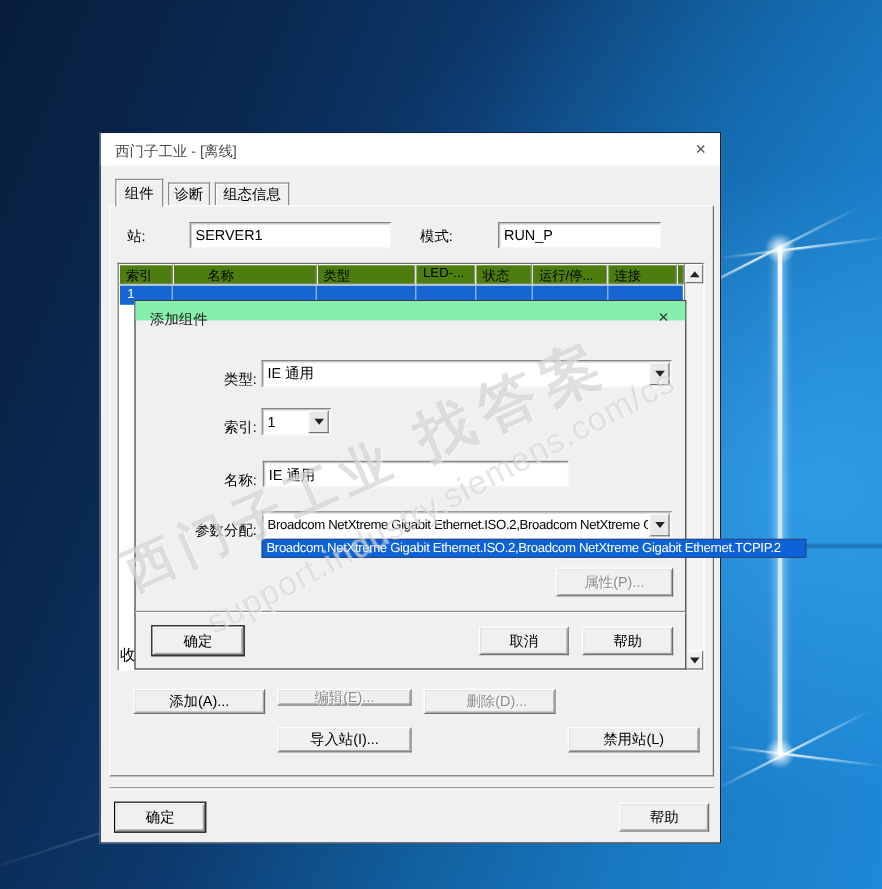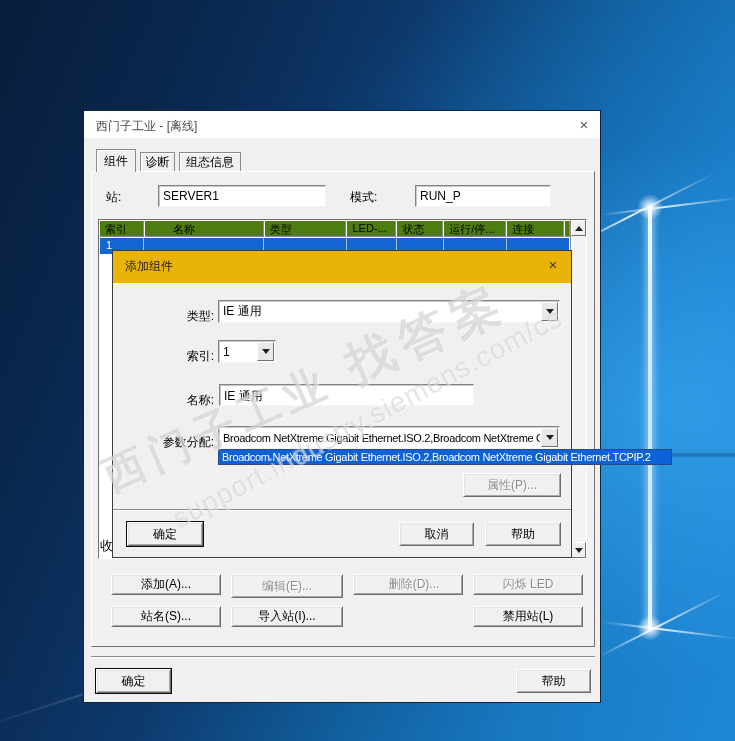--- a/index.html
+++ b/index.html
@@ -66,21 +66,21 @@
   .vscroll { position:absolute; top:0; right:0; width:16px; bottom:0; background:#f3f3f3; border-left:1px solid #8b8b8b; }
   .sbtn { position:absolute; left:0; width:15px; height:16px; background:#f0f0f0;
     border:1px solid; border-color:#fff #6f6f6f #6f6f6f #fff; display:flex; align-items:center; justify-content:center; }
   .clip-char { position:absolute; left:16px; top:426px; font-size:13px; }
 
   .hsep { position:absolute; height:2px; border-top:1px solid #8b8b8b; border-bottom:1px solid #ffffff; }
 
   
   .add-dialog { position:absolute; left:112px; top:250px; width:460px; height:308px;
     background:#f0f0f0; border:1px solid #3c3c3c; z-index:20; }
-  .add-title { position:absolute; left:0; top:0; right:0; height:32px; background:#eab308; }
+  .add-title { position:absolute; left:0; top:0; right:0; height:16px; background:#86efac; }
   .add-title .t { position:absolute; left:12px; top:7px; font-size:12px; color:#1a1a1a; }
   .add-title .close-x { right:8px; color:#3a3a3a; }
   .rlabel { text-align:right; }
 
   .dd-item { position:absolute; left:218px; top:449px; width:454px; height:16px; z-index:30;
     background:#0c62d6; border:1px solid #2a4a86; color:#fff; font-size:11px; letter-spacing:-.3px;
     padding:1px 0 0 3px; white-space:nowrap; overflow:hidden; }
 
   
   .wm { position:absolute; z-index:40; pointer-events:none; white-space:nowrap;
@@ -161,31 +161,25 @@
           <span class="tri-down"></span>
         </div>
     </div>
   </div>
 
   <span class="clip-char">收</span>
 
   <div class="btn" style="left:27px; top:463px; width:110px; height:21px;justify-content:center;">
     <span>添加(A)...</span>
   </div>
-  <div class="btn disabled" style="left:147px; top:463px; width:112px; height:24px;">
+  <div class="btn disabled" style="left:147px; top:463px; width:112px; height:14px;">
     <span>编辑(E)...</span>
   </div>
   <div class="btn disabled" style="left:269px; top:463px; width:110px; height:21px;padding-left:12px;">
     <span>删除(D)...</span>
-  </div>
-  <div class="btn disabled" style="left:389px; top:463px; width:110px; height:21px;">
-    <span>闪烁 LED</span>
-  </div>
-  <div class="btn" style="left:27px; top:495px; width:110px; height:21px;">
-    <span>站名(S)...</span>
   </div>
   <div class="btn" style="left:147px; top:495px; width:112px; height:21px;">
     <span>导入站(I)...</span>
   </div>
   <div class="btn" style="left:389px; top:495px; width:110px; height:21px;">
     <span>禁用站(L)</span>
   </div>
 
   <div class="hsep" style="left:7px; top:545px; width:504px;"></div>
 

